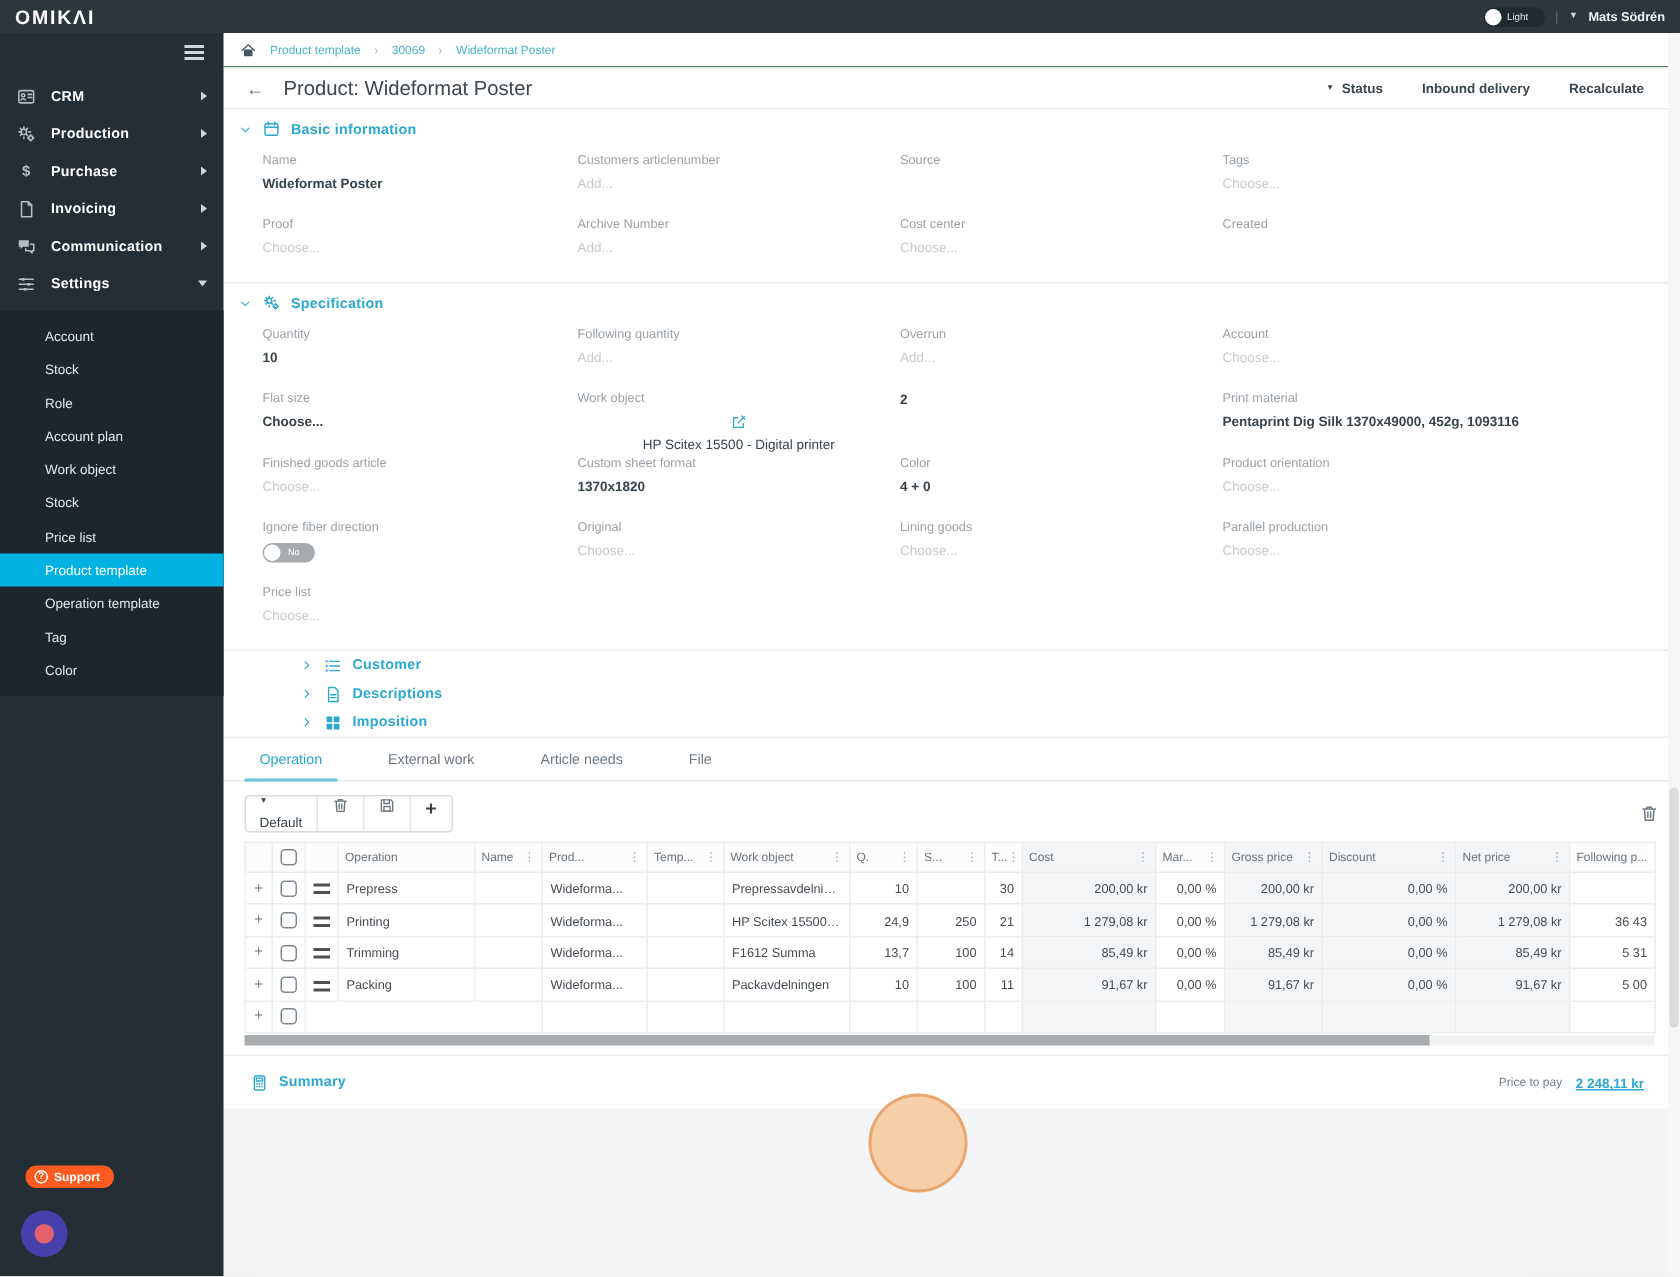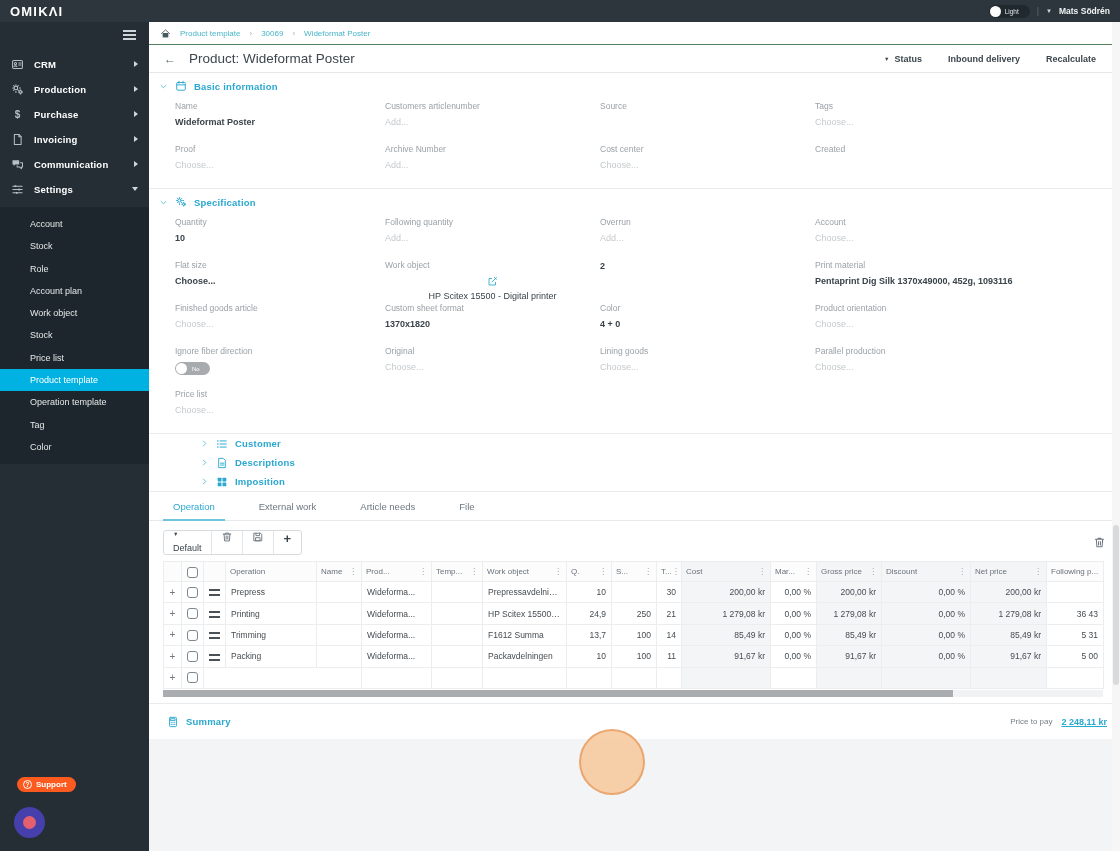--- a/index.html
+++ b/index.html
@@ -101,21 +101,21 @@
   .optable td.num { text-align:right; }
   .optable .shaded { background:#f4f5f7; }
   .optable td.ellip { text-overflow:ellipsis; }
   .optable td.cplus { text-align:center; color:#707a82; font-size:10px; padding:0; cursor:pointer; }
   .optable td.cc, .optable th.cc { text-align:center; padding:0; }
   .cbx { display:inline-block; width:11px; height:11px; border:1.5px solid #7c8891; border-radius:3px; background:#fff; vertical-align:middle; cursor:pointer; }
   .drag { display:inline-block; width:11px; height:7px; border-top:2px solid #4a5257; border-bottom:2px solid #4a5257; vertical-align:middle; cursor:grab; }
   .hscroll { margin-left:14px; width:940px; height:7px; background:#f1f2f3; margin-top:1px; }
   .hthumb { width:84%; height:7px; background:#a9adb0; cursor:pointer; }
 
-  .summary-row { display:flex; align-items:center; height:22px; padding:0 13px 0 11px; margin-top:7px; }
+  .summary-row { display:flex; align-items:center; height:22px; padding:0 24px 0 11px; margin-top:7px; }
   .summary-left { display:flex; align-items:center; gap:7px; }
   .price-label { margin-left:auto; font-size:8px; color:#767f87; }
   .price-value { font-size:9px; font-weight:bold; color:#2aa8d0; margin-left:9px;text-decoration:underline; }
 
   .click-circle { position:absolute; left:579px; top:729px; width:66px; height:66px; border-radius:50%;
                   background:rgba(246,199,154,.85); border:2px solid rgba(232,162,104,.9); z-index:40; }
   .vtrack { position:absolute; right:0; top:22px; width:8px; bottom:0; background:#f6f6f7; z-index:25; }
   .vthumb { position:absolute; right:1px; top:503px; width:6px; height:160px; background:#d9dadb; border-radius:3px; cursor:pointer; }
 </style>
 </head>

